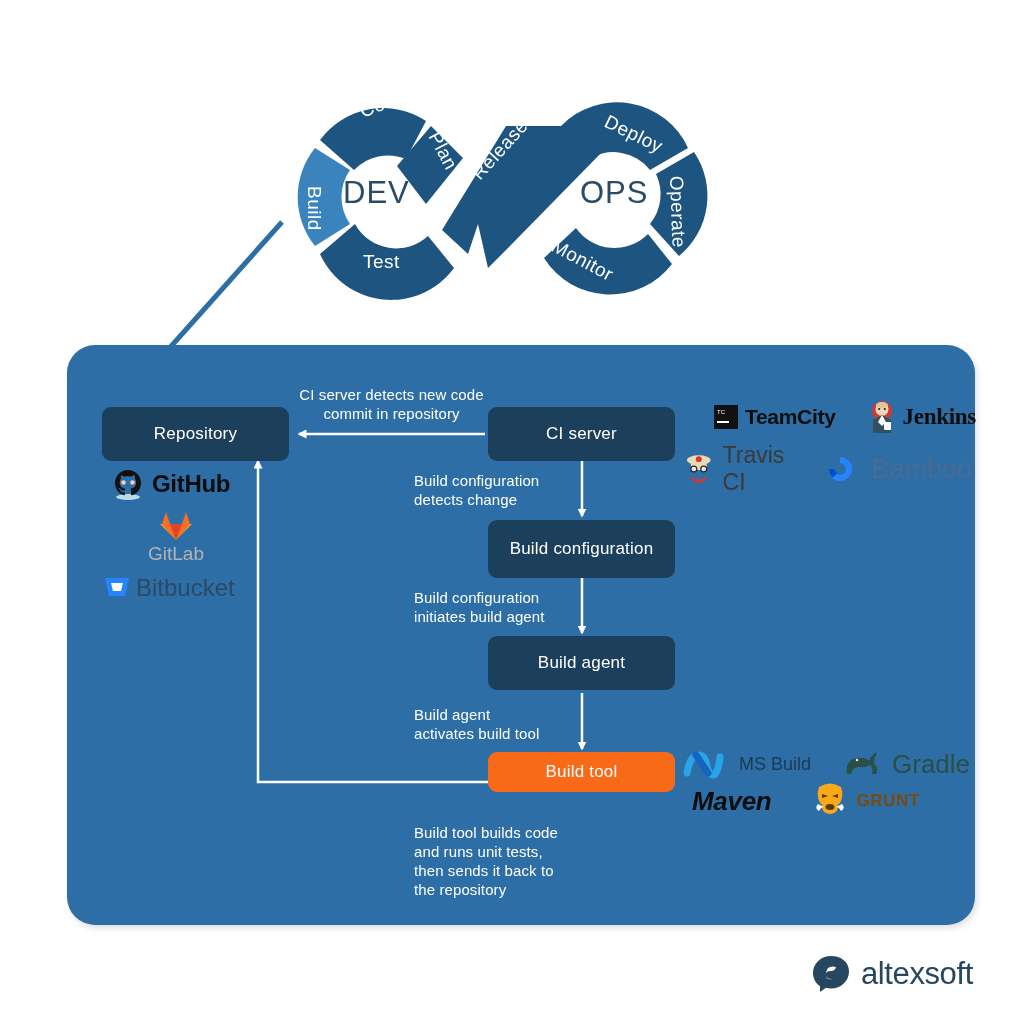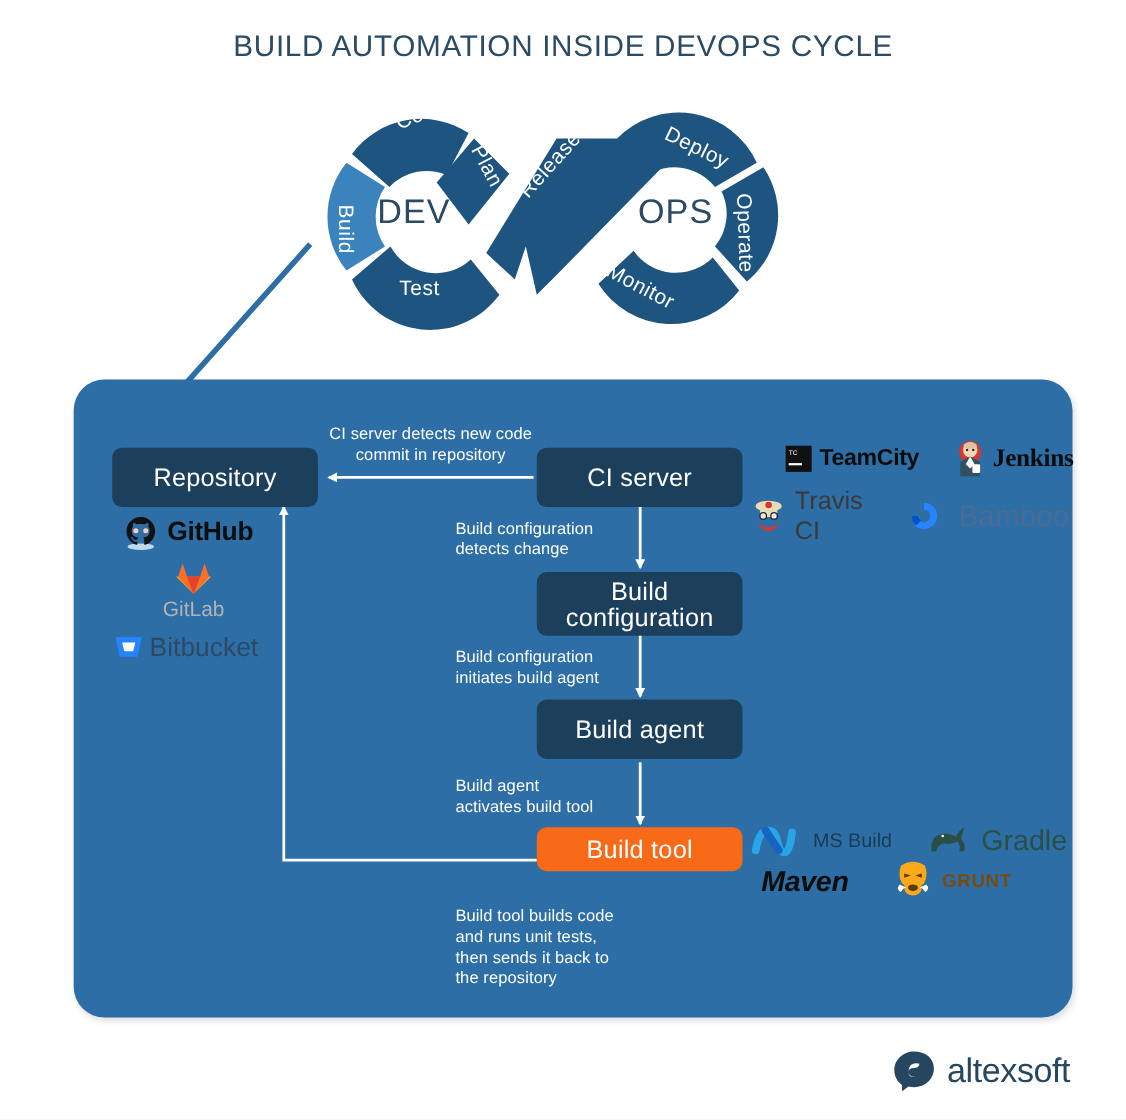--- a/index.html
+++ b/index.html
@@ -46,21 +46,21 @@
   
   .wires { position: absolute; left: 0; top: 0; width: 908px; height: 580px; pointer-events: none; }
 
   .node {
     position: absolute;
     background: #1c3f5c;
     border-radius: 9px;
     color: #ffffff;
     display: flex; align-items: center; justify-content: center;
     text-align: center;
-    font-size: 23px; line-height: 24px;
+    font-size: 17px; line-height: 24px;
     letter-spacing: .2px;
   }
   .node.accent { background: #f96a18; }
 
   .flowlabel {
     position: absolute;
     color: #ffffff;
     font-size: 15px; line-height: 19px;
     letter-spacing: .1px;
     white-space: pre-line;
@@ -77,21 +77,20 @@
     position: absolute; left: 812px; top: 955px;
     display: flex; align-items: center; gap: 11px;
   }
   .brand-word { font-size: 31px; color: #26475f; letter-spacing: -.4px; }
 </style>
 </head>
 <body>
 
 <div id="root">
 
-  <div class="title">BUILD AUTOMATION INSIDE DEVOPS CYCLE</div>
 
   <div class="loop">
     <svg width="500" height="238" viewBox="0 0 500 238" xmlns="http://www.w3.org/2000/svg">
 
       <g>
         <path d="M57,70 A78,78 0 0 0 57,168 L92,146 A47,47 0 0 1 92,92 Z" fill="#3a83bd"></path>
       </g>
 
       <g>
         <path d="M62,62 A78,78 0 0 1 168,43 L148,81 A47,47 0 0 0 96,92 Z" fill="#1d5480"></path>

